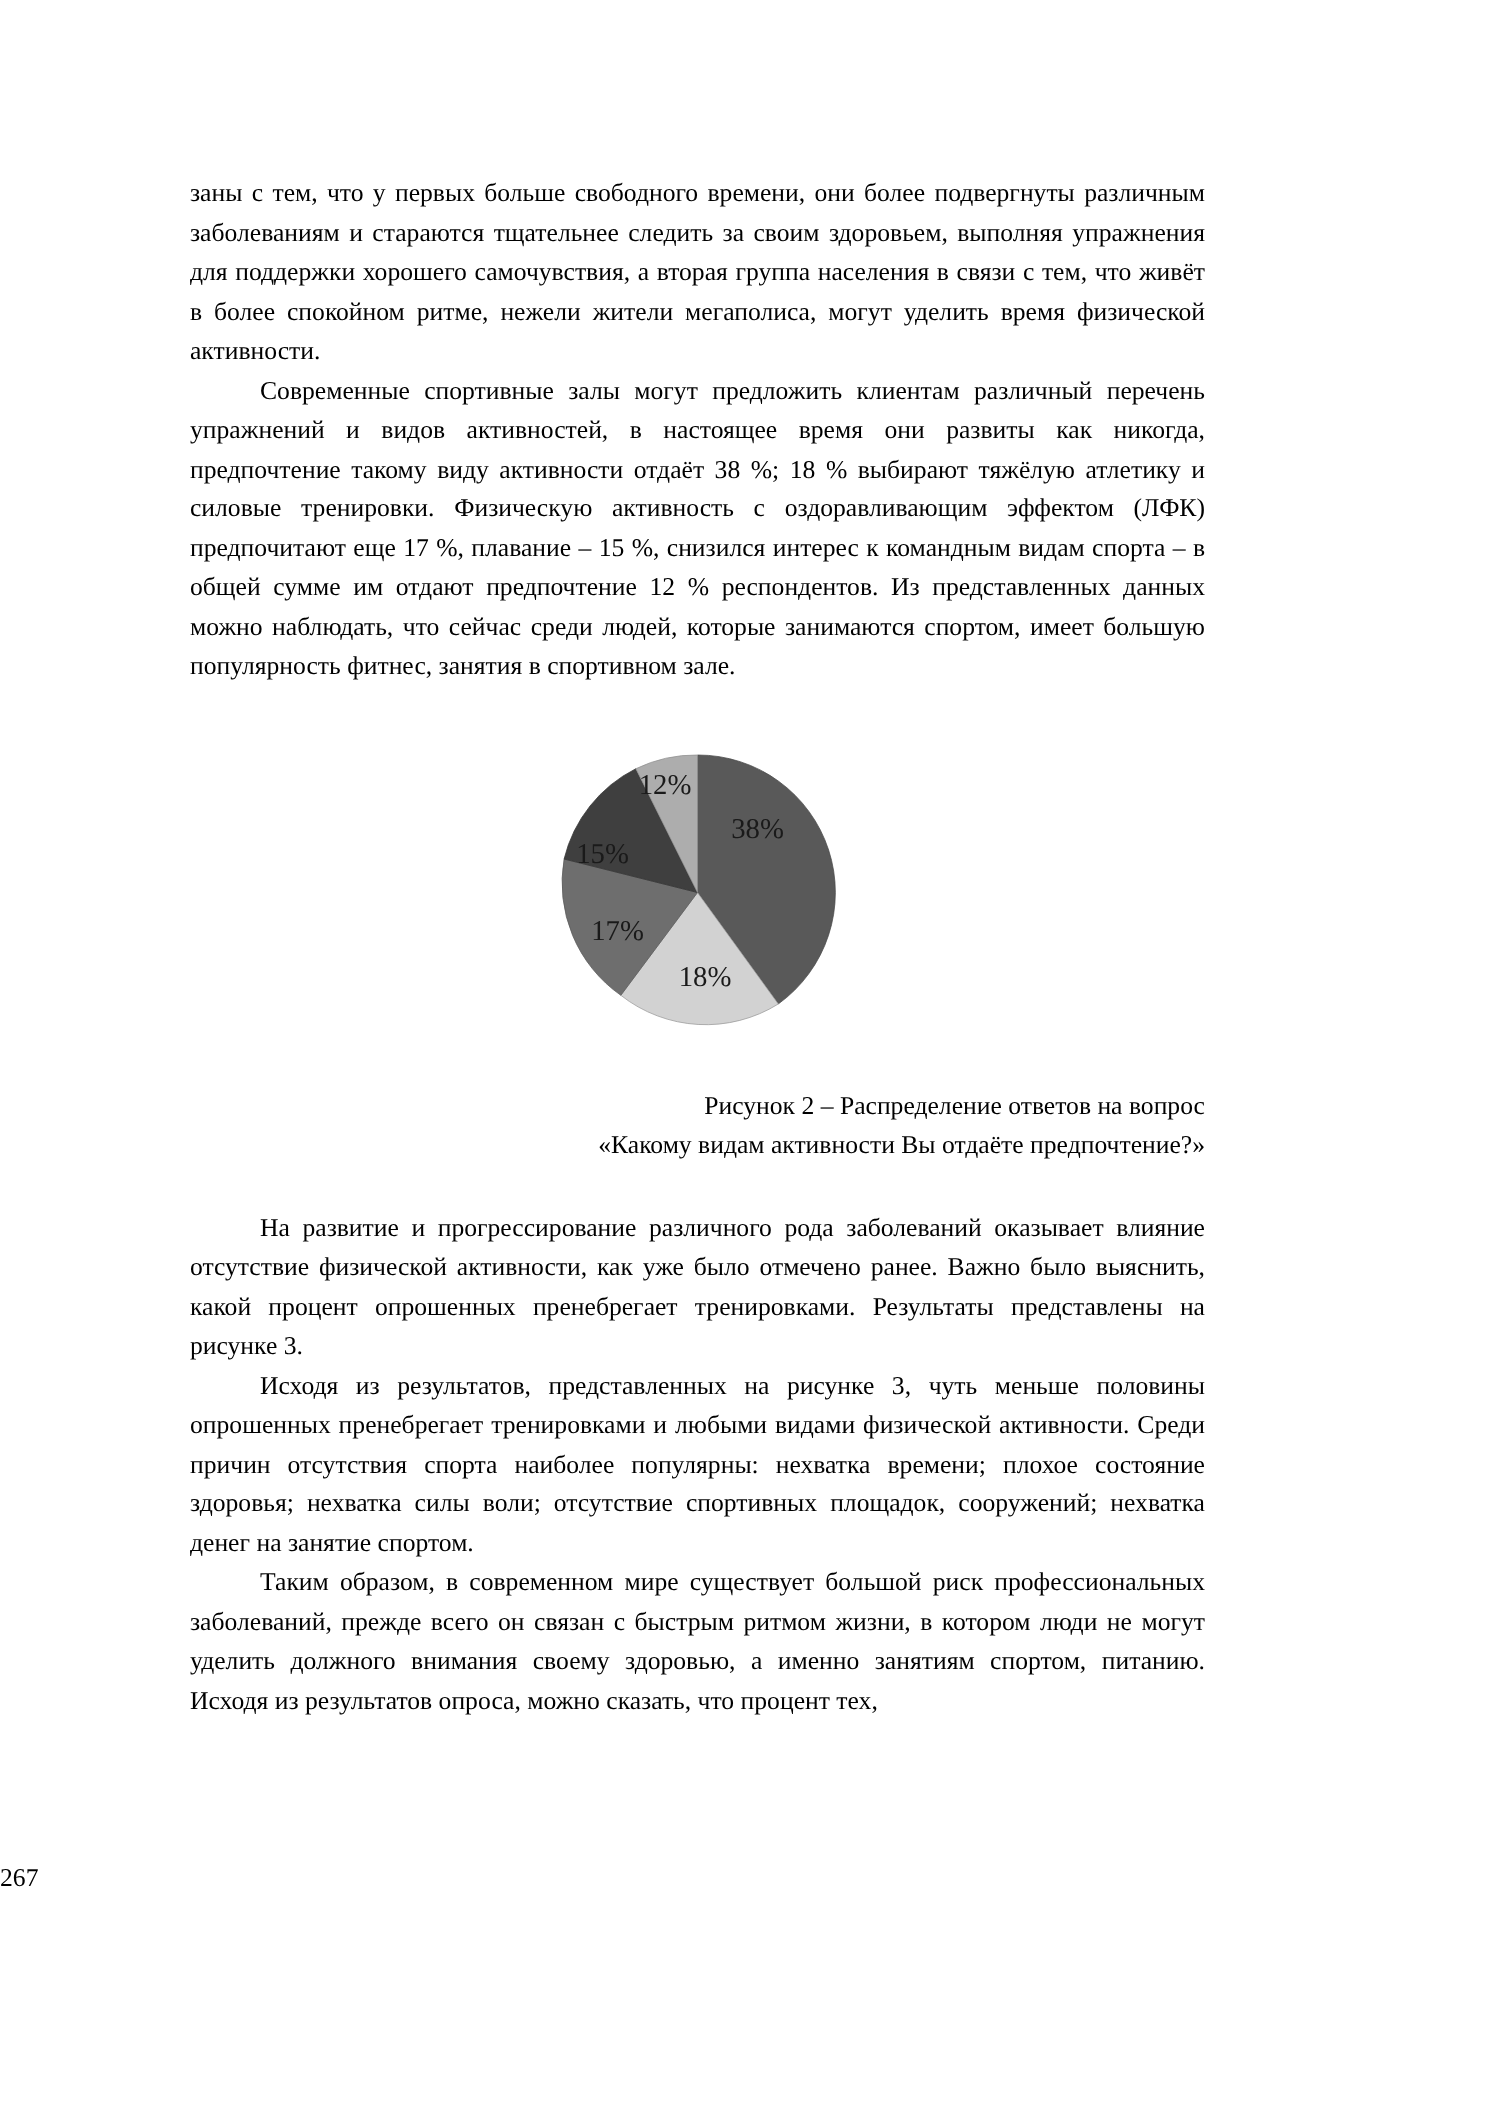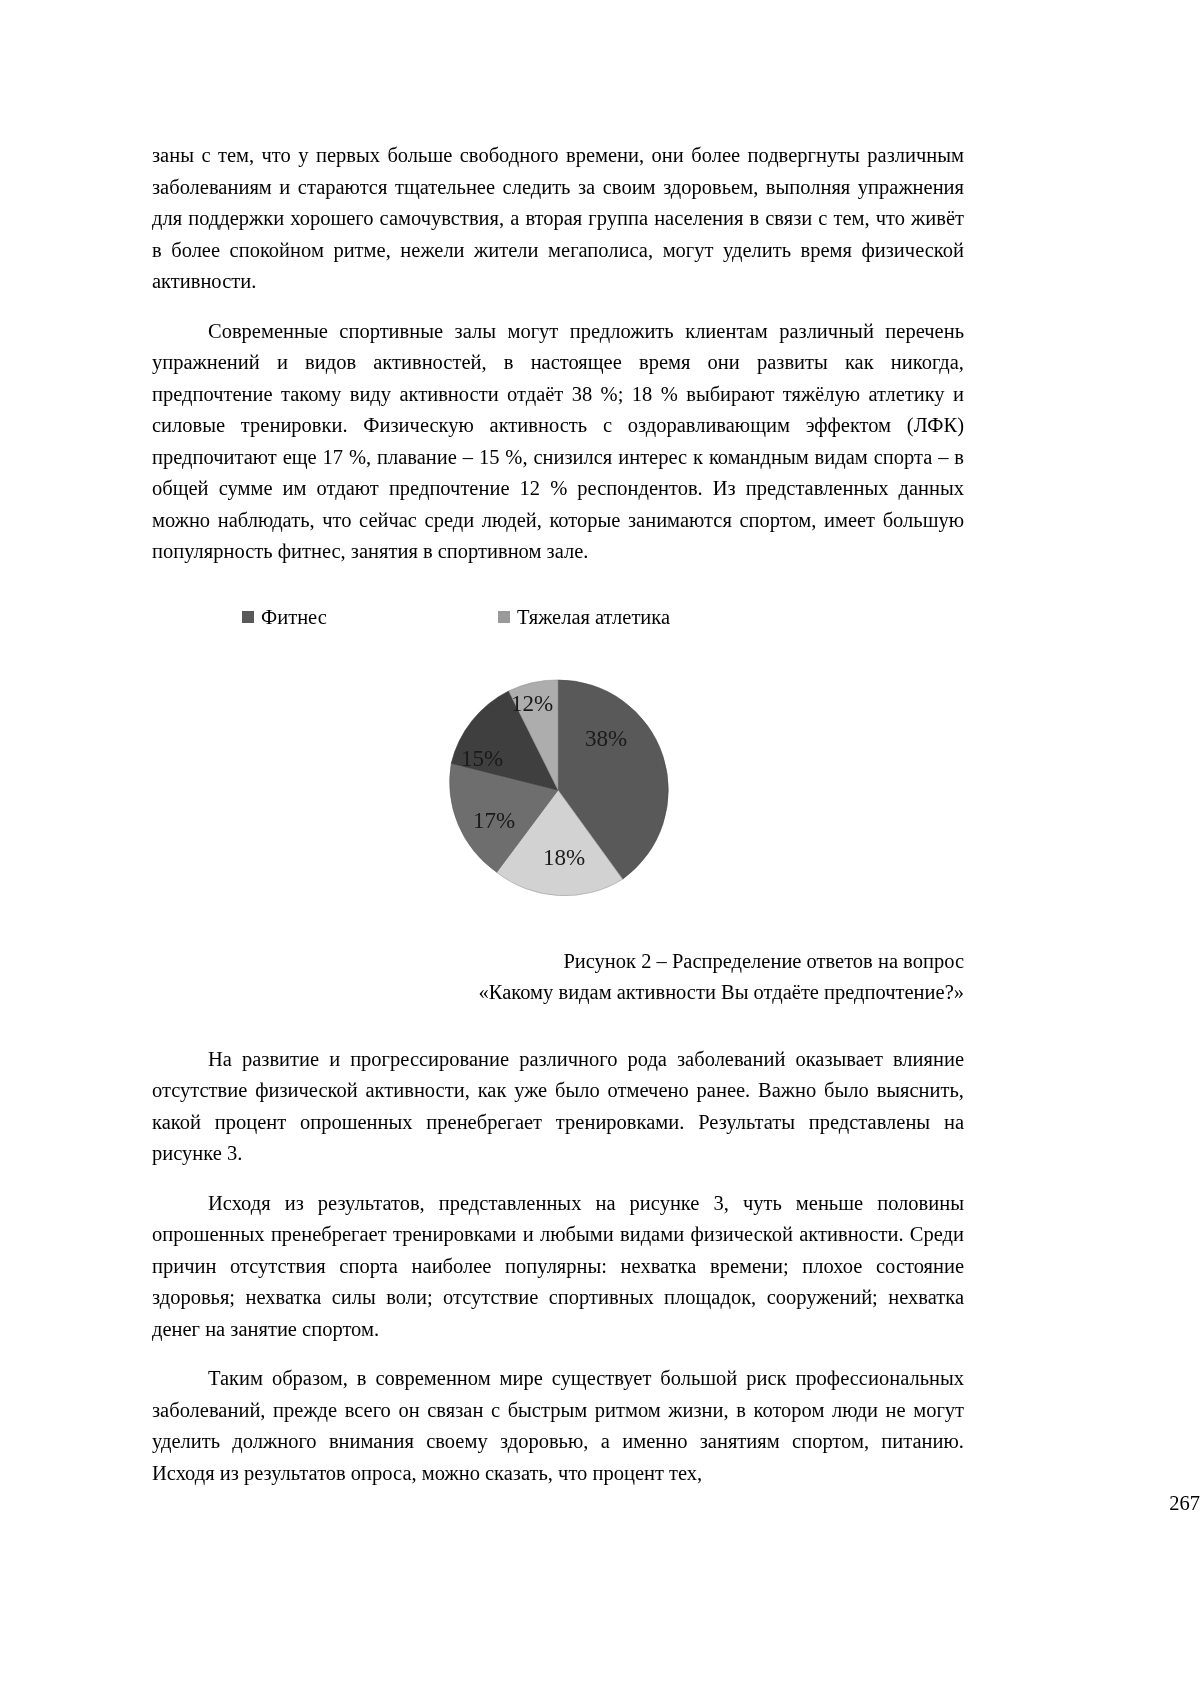--- a/index.html
+++ b/index.html
@@ -25,21 +25,20 @@
   p.body {
     margin: 0;
     font-size: 20.5px;
     line-height: 31.5px;
     text-align: justify;
     text-justify: inter-word;
     hyphens: manual;
   }
   p.indent {
     text-indent: 56px;
-    margin-top: 18px;
   }
 
   
   .figure {
     margin-top: 34px;
   }
   .legend {
     width: 640px;
     margin: 0 auto;
     padding-left: 8px;
@@ -88,48 +87,38 @@
   }
   .after-figure p.body.first {
     text-indent: 60px;
   }
 
   .page-number {
     position: absolute;
     left: 0;
     right: 0;
     top: 1492px;
-    text-align: right;
+    text-align: left;
     font-size: 20.5px;
     font-family: "Liberation Serif", serif;
   }
 </style>
 </head>
 <body>
 
 <div class="page">
 
   <div class="content">
 
     <p class="body">заны с тем, что у первых больше свободного времени, они более подвергнуты различным заболеваниям и стараются тщательнее следить за своим здоровьем, выполняя упражнения для поддержки хорошего самочувствия, а вторая группа населения в связи с тем, что живёт в более спокойном ритме, нежели жители мегаполиса, могут уделить время физической активности.</p>
     <p class="body indent">Современные спортивные залы могут предложить клиентам различный перечень упражнений и видов активностей, в настоящее время они развиты как никогда, предпочтение такому виду активности отдаёт 38 %; 18 % выбирают тяжёлую атлетику и силовые тренировки. Физическую активность с оздоравливающим эффектом (ЛФК) предпочитают еще 17 %, плавание – 15 %, снизился интерес к командным видам спорта – в общей сумме им отдают предпочтение 12 % респондентов. Из представленных данных можно наблюдать, что сейчас среди людей, которые занимаются спортом, имеет большую популярность фитнес, занятия в спортивном зале.</p>
 
     <div class="figure">
 
       <div class="legend">
-        <div class="legend-row">
-          <div class="legend-item col1">
-            <span class="swatch" style="background:#595959"></span>
-            <span>Фитнес</span>
-          </div>
-          <div class="legend-item">
-            <span class="swatch" style="background:#9a9a9a"></span>
-            <span>Тяжелая атлетика</span>
-          </div>
-        </div>
       </div>
 
       <div class="pie-wrap">
         <svg width="260" height="260" viewBox="0 0 260 260">
 
           <path d="M130 130 L130 20 A110 110 0 0 1 194.66 219.19 Z" fill="#595959" stroke="#4a4a4a" stroke-width="0.6"></path>
 
           <path d="M130 130 L194.66 219.19 A110 110 0 0 1 68.66 212.24 Z" fill="#d2d2d2" stroke="#9a9a9a" stroke-width="0.6"></path>
 
           <path d="M130 130 L68.66 212.24 A110 110 0 0 1 23.27 103.21 Z" fill="#6e6e6e" stroke="#5a5a5a" stroke-width="0.6"></path>

